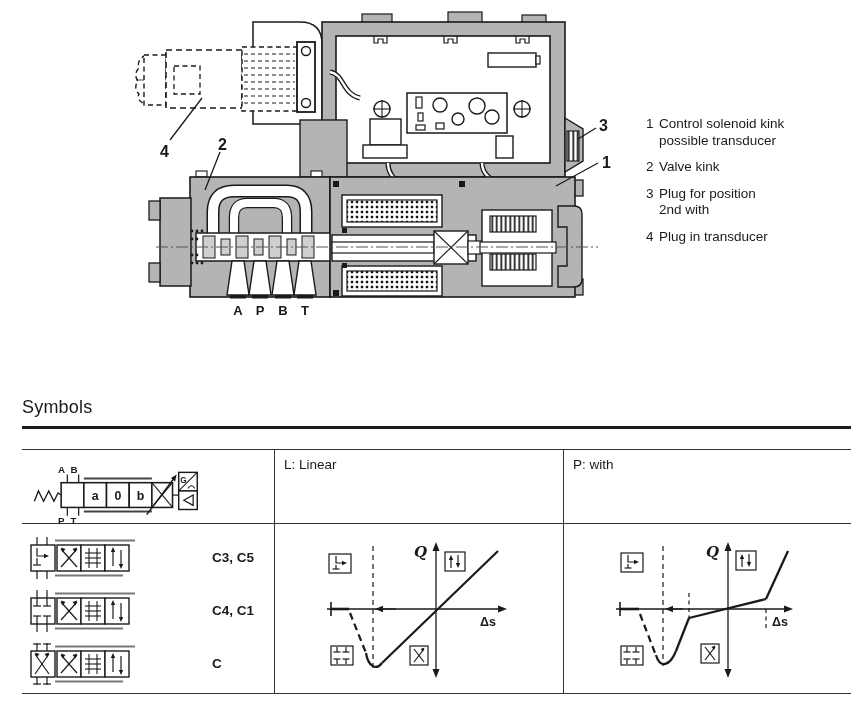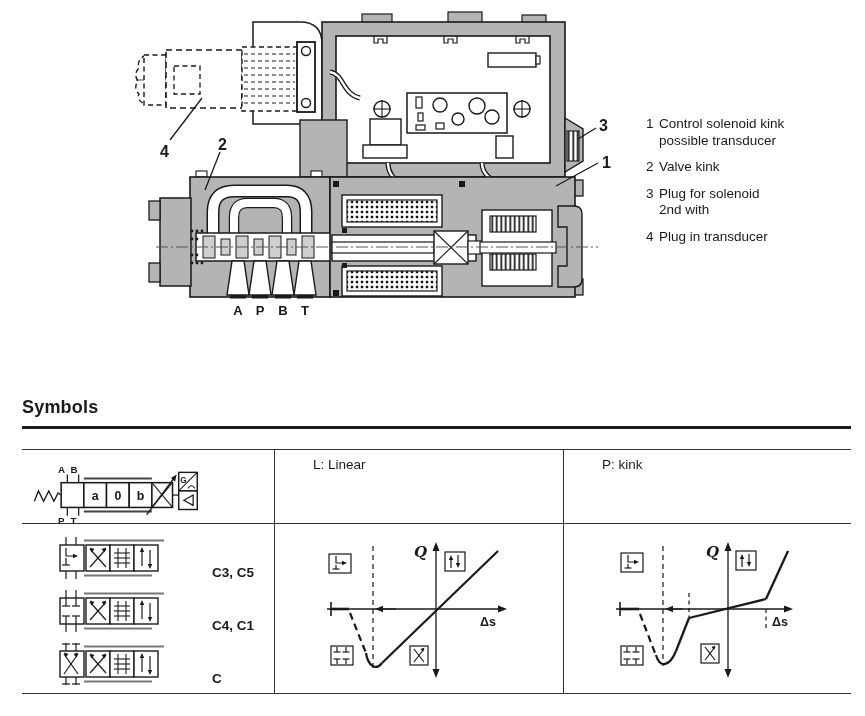--- a/index.html
+++ b/index.html
@@ -6,33 +6,33 @@
   .page{position:relative;width:865px;height:716px;background:#fff;overflow:hidden;
         font-family:"Liberation Sans",sans-serif;color:#1a1a1a;}
   svg{display:block;}
   .fig-svg{position:absolute;left:130px;top:0;}
   
   .legend{position:absolute;left:646px;top:116px;width:212px;font-size:13.5px;line-height:16.5px;}
   .leg-item{display:flex;margin-bottom:10px;}
   .leg-num{width:13px;flex:none;}
   .leg-line{display:block;}
   
-  .sym-heading{position:absolute;left:22px;top:397px;width:829px;font-size:18px;font-weight:bold;
+  .sym-heading{position:absolute;left:22px;top:397px;width:829px;font-size:18px;font-weight:normal;
                padding-bottom:8px;border-bottom:3px solid #1c1c1c;letter-spacing:.2px;}
   
   .sym-table{position:absolute;left:22px;top:449px;width:829px;height:243px;display:grid;
              grid-template-columns:252px 289px 288px;grid-template-rows:74px 169px;
              border-top:1.6px solid #333;border-bottom:1.6px solid #333;}
-  .st-cell{position:relative;box-sizing:border-box;padding-left:29px;}
+  .st-cell{position:relative;box-sizing:border-box;}
   .colb{border-left:1.6px solid #333;}
   .rowh{border-bottom:1.6px solid #333;}
   .hdr-label{display:block;padding:7px 0 0 9px;font-size:13.5px;}
   .pilot-wrap{padding:10px 0 0 8px;}
   .spool-col{padding-top:11px;display:flex;flex-direction:column;gap:8px;}
-  .spool-row{display:flex;align-items:flex-end;height:45px;}
+  .spool-row{display:flex;align-items:center;height:45px;}
   .spool-row svg{margin-left:6px;flex:none;}
   .spool-label{width:62px;margin-left:auto;font-weight:bold;font-size:13.5px;}
   .graph-svg{position:absolute;left:0;top:0;}
 </style>
 </head>
 <body>
 
 <div class="page">
 
   <svg class="fig-svg" width="520" height="330" viewBox="0 0 520 330">
@@ -235,21 +235,21 @@
     </div>
     <div class="leg-item">
       <span class="leg-num">2</span>
       <span class="leg-text">
         <span class="leg-line">Valve kink</span>
       </span>
     </div>
     <div class="leg-item">
       <span class="leg-num">3</span>
       <span class="leg-text">
-        <span class="leg-line">Plug for solenoid</span>
+        <span class="leg-line">Plug for position</span>
         <span class="leg-line">2nd with</span>
       </span>
     </div>
     <div class="leg-item">
       <span class="leg-num">4</span>
       <span class="leg-text">
         <span class="leg-line">Plug in transducer</span>
       </span>
     </div>
   </div>
@@ -299,21 +299,21 @@
           <polygon points="156,34 147,39 156,44" fill="none" stroke="#1a1a1a" stroke-width="1.2"></polygon>
         </g>
       </svg>
     </div>
 
     <div class="st-cell rowh colb">
       <span class="hdr-label">L: Linear</span>
     </div>
 
     <div class="st-cell rowh colb">
-      <span class="hdr-label">P: kink</span>
+      <span class="hdr-label">P: with</span>
     </div>
 
     <div class="st-cell spool-col">
 
       <div class="spool-row">
         <svg width="122" height="44" viewBox="0 0 122 44">
           <line x1="27" y1="4.5" x2="107" y2="4.5" stroke="#777" stroke-width="2.2"></line>
           <line x1="27" y1="39.5" x2="95" y2="39.5" stroke="#777" stroke-width="2.2"></line>
           <g stroke="#1a1a1a" fill="none" stroke-width="1.2">
             <line x1="9" y1="1" x2="9" y2="9"></line>

